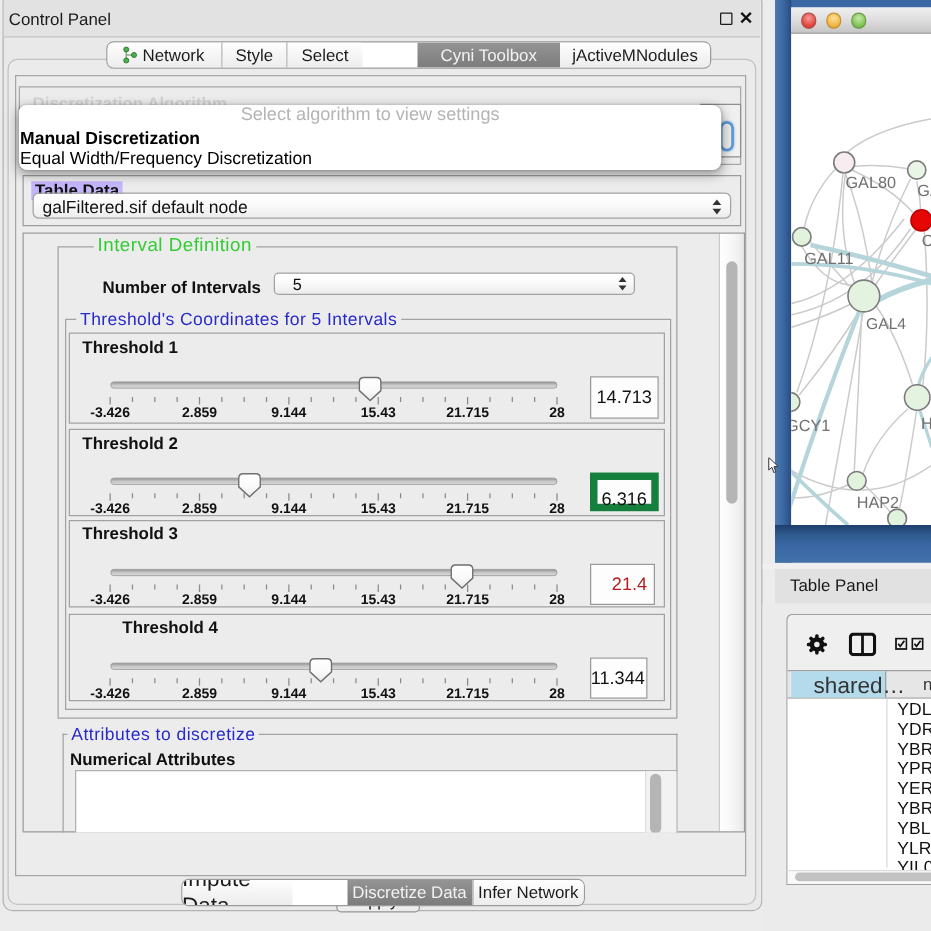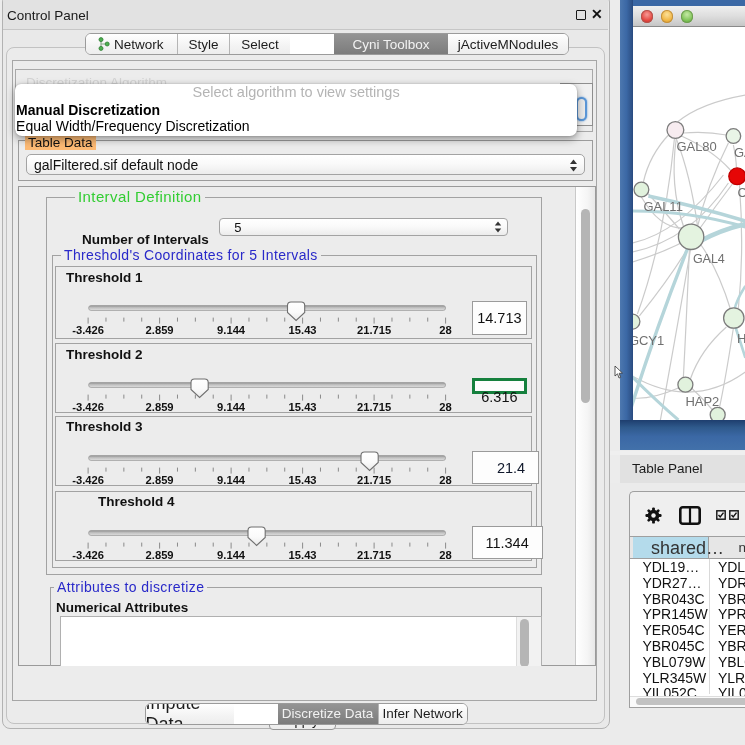--- a/index.html
+++ b/index.html
@@ -34,45 +34,45 @@
   <div class="seg" style="width:61px;border-left:1px solid #b5b5b5;">Select</div>
   <div class="seg sel" style="width:114px;">Cyni Toolbox</div>
   <div class="seg" style="width:120px;">jActiveMNodules</div>
 </div>
 
 <div class="abs" style="left:6px;top:46.5px;width:599px;height:677px;border:1px solid #c2c2c2;border-radius:8px;background:#ebebeb;"></div>
 
 <div class="abs" style="left:12px;top:60px;width:585px;height:641px;border:1px solid #a6a6a6;background:#ececec;"></div>
 
 <div class="abs" style="left:15px;top:69px;width:578px;height:63px;border:1px solid #a8a8a8;"></div>
-<div class="abs" style="left:26px;top:75px;font-size:13.5px;font-weight:normal;color:#d2d2d2;">Discretization Algorithm</div>
+<div class="abs" style="left:26px;top:75px;font-size:13.5px;font-weight:bold;color:#d2d2d2;">Discretization Algorithm</div>
 
 <div class="abs" style="left:560px;top:83px;width:33px;height:43px;border:1px solid #8e8e8e;background:#f0f0f0;"></div>
 <div class="abs" style="left:575.5px;top:96.5px;width:11px;height:24.5px;border:2.5px solid #5b96d6;border-radius:6px;background:#ebebeb;box-shadow:0 0 2px #4a90d9;"></div>
 
 <div class="abs" style="left:17.7px;top:140px;width:575px;height:41px;border:1px solid #9c9c9c;"></div>
-<div class="abs" style="left:25px;top:135px;font-size:13.5px;font-weight:normal;color:#111;background:#fdba74;padding:0 3px;">Table Data</div>
+<div class="abs" style="left:25px;top:145px;font-size:13.5px;font-weight:bold;color:#111;background:#c4b5fd;padding:0 3px;">Table Data</div>
 <div class="abs" style="left:26px;top:154px;width:559px;height:21px;border:1px solid #a3a3a3;border-radius:5px;background:linear-gradient(#ffffff,#fafafa 45%,#ececec);">
   <div style="position:absolute;left:7px;top:2px;font-size:14px;color:#111;">galFiltered.sif default node</div>
   <svg width="9" height="13" viewBox="0 0 9 13" style="position:absolute;right:6px;top:4px;">
     <path d="M1 5 L4.5 0.5 L8 5 Z" fill="#333"></path>
     <path d="M1 8 L4.5 12.5 L8 8 Z" fill="#333"></path>
   </svg>
 </div>
 
 <div class="abs" style="left:17.7px;top:185.6px;width:578px;height:480px;border:1px solid #9a9a9a;background:#ececec;overflow:hidden;">
 
   <div style="position:absolute;right:0;top:0;width:20px;height:100%;background:linear-gradient(90deg,#ffffff,#f5f5f5 60%,#e8e8e8);border-left:1px solid #c9c9c9;"></div>
   <div style="position:absolute;right:4.7px;top:22px;width:9px;height:194px;background:#b5b5b5;border-radius:5px;"></div>
 </div>
 
 <div class="abs" style="left:46px;top:196.7px;width:496px;height:378px;border:1px solid #a2a2a2;"></div>
 <div class="gtitle" style="left:47px;top:190.5px;color:#32cd32;font-size:15px;letter-spacing:0.4px;margin-left:28px;">Interval Definition</div>
 
-<div class="abs" style="left:82px;top:232px;font-size:13.5px;font-weight:bold;color:#111;">Number of Intervals</div>
+<div class="abs" style="left:82px;top:222px;font-size:13.5px;font-weight:bold;color:#111;">Number of Intervals</div>
 <div class="abs" style="left:219.3px;top:217.9px;width:289px;height:18px;border:1px solid #a3a3a3;border-radius:4px;background:linear-gradient(#ffffff,#fafafa 45%,#ececec);">
   <div style="position:absolute;left:14px;top:1.5px;font-size:13px;color:#111;">5</div>
   <svg width="8" height="12" viewBox="0 0 8 12" style="position:absolute;right:5px;top:2.5px;">
     <path d="M0.8 4.6 L4 0.6 L7.2 4.6 Z" fill="#333"></path>
     <path d="M0.8 7.4 L4 11.4 L7.2 7.4 Z" fill="#333"></path>
   </svg>
 </div>
 
 <div class="abs" style="left:52px;top:254.5px;width:485px;height:313px;border:1px solid #a2a2a2;"></div>
 <div class="gtitle" style="left:61px;top:248.5px;color:#2929c9;font-size:14px;letter-spacing:0.35px;">Threshold's Coordinates for 5 Intervals</div>
@@ -163,21 +163,21 @@
         <line x1="371.725" y1="50.6" x2="371.725" y2="54.6" stroke="#8a8a8a" stroke-width="1"></line>
         <line x1="389.6" y1="50.6" x2="389.6" y2="56.6" stroke="#8a8a8a" stroke-width="1"></line>
         <text x="32.1" y="66.5" text-anchor="middle" font-size="11.2" font-weight="bold" fill="#111" font-family="Liberation Sans">-3.426</text>
         <text x="103.6" y="66.5" text-anchor="middle" font-size="11.2" font-weight="bold" fill="#111" font-family="Liberation Sans">2.859</text>
         <text x="175.1" y="66.5" text-anchor="middle" font-size="11.2" font-weight="bold" fill="#111" font-family="Liberation Sans">9.144</text>
         <text x="246.6" y="66.5" text-anchor="middle" font-size="11.2" font-weight="bold" fill="#111" font-family="Liberation Sans">15.43</text>
         <text x="318.1" y="66.5" text-anchor="middle" font-size="11.2" font-weight="bold" fill="#111" font-family="Liberation Sans">21.715</text>
         <text x="389.6" y="66.5" text-anchor="middle" font-size="11.2" font-weight="bold" fill="#111" font-family="Liberation Sans">28</text>
       <path d="M 135 45.5 L 135 38.5 Q 135 35 138.5 35 L 148.7 35 Q 152.2 35 152.2 38.5 L 152.2 45.5 L 143.6 53.4 Z" fill="url(#th343)" stroke="#6f6f6f" stroke-width="1.1"></path>
     </svg>
-    <div style="position:absolute;left:415.2px;top:34px;width:55.6px;height:16px;background:#fdfdfd;border:3px solid #15803d;text-align:center;line-height:33.6px;font-size:14.5px;color:#111;">6.316</div>
+    <div style="position:absolute;left:415.2px;top:34px;width:55.6px;height:31px;background:#fdfdfd;border:6px solid #15803d;text-align:center;line-height:33.6px;font-size:14.5px;color:#111;">6.316</div>
   </div>
     <div class="abs" style="left:55.4px;top:415.5px;width:477px;height:70.5px;border:1px solid #a2a2a2;">
     <div style="position:absolute;left:9.5px;top:2.5px;font-size:13.5px;font-weight:bold;color:#111;">Threshold 3</div>
     <svg style="position:absolute;left:0;top:0;" width="477" height="70.5" viewBox="0 0 477 70.5">
       <defs>
         <linearGradient id="tg415.5" x1="0" y1="0" x2="0" y2="1">
           <stop offset="0" stop-color="#8f8f8f"></stop>
             <stop offset="0.45" stop-color="#c2c2c2"></stop>
             <stop offset="1" stop-color="#dedede"></stop>
         </linearGradient>
@@ -210,21 +210,21 @@
         <line x1="371.725" y1="50.6" x2="371.725" y2="54.6" stroke="#8a8a8a" stroke-width="1"></line>
         <line x1="389.6" y1="50.6" x2="389.6" y2="56.6" stroke="#8a8a8a" stroke-width="1"></line>
         <text x="32.1" y="66.5" text-anchor="middle" font-size="11.2" font-weight="bold" fill="#111" font-family="Liberation Sans">-3.426</text>
         <text x="103.6" y="66.5" text-anchor="middle" font-size="11.2" font-weight="bold" fill="#111" font-family="Liberation Sans">2.859</text>
         <text x="175.1" y="66.5" text-anchor="middle" font-size="11.2" font-weight="bold" fill="#111" font-family="Liberation Sans">9.144</text>
         <text x="246.6" y="66.5" text-anchor="middle" font-size="11.2" font-weight="bold" fill="#111" font-family="Liberation Sans">15.43</text>
         <text x="318.1" y="66.5" text-anchor="middle" font-size="11.2" font-weight="bold" fill="#111" font-family="Liberation Sans">21.715</text>
         <text x="389.6" y="66.5" text-anchor="middle" font-size="11.2" font-weight="bold" fill="#111" font-family="Liberation Sans">28</text>
       <path d="M 305 45.5 L 305 38.5 Q 305 35 308.5 35 L 318.70000000000005 35 Q 322.20000000000005 35 322.20000000000005 38.5 L 322.20000000000005 45.5 L 313.6 53.4 Z" fill="url(#th415.5)" stroke="#6f6f6f" stroke-width="1.1"></path>
     </svg>
-    <div style="position:absolute;left:415.2px;top:34px;width:67px;height:33.6px;background:#fdfdfd;border:1px solid #9a9a9a;text-align:center;line-height:33.6px;font-size:14.5px;color:#0f172a;padding-left:12px;">21.4</div>
+    <div style="position:absolute;left:415.2px;top:34px;width:52px;height:33.6px;background:#fdfdfd;border:1px solid #9a9a9a;text-align:center;line-height:33.6px;font-size:14.5px;color:#b91c1c;padding-left:12px;">21.4</div>
   </div>
     <div class="abs" style="left:55.4px;top:490.5px;width:477px;height:70.5px;border:1px solid #a2a2a2;">
     <div style="position:absolute;left:9.5px;top:2.5px;font-size:13.5px;font-weight:bold;color:#111;margin-left:32px;">Threshold 4</div>
     <svg style="position:absolute;left:0;top:0;" width="477" height="70.5" viewBox="0 0 477 70.5">
       <defs>
         <linearGradient id="tg490.5" x1="0" y1="0" x2="0" y2="1">
           <stop offset="0" stop-color="#8f8f8f"></stop>
             <stop offset="0.45" stop-color="#c2c2c2"></stop>
             <stop offset="1" stop-color="#dedede"></stop>
         </linearGradient>
@@ -257,21 +257,21 @@
         <line x1="371.725" y1="50.6" x2="371.725" y2="54.6" stroke="#8a8a8a" stroke-width="1"></line>
         <line x1="389.6" y1="50.6" x2="389.6" y2="56.6" stroke="#8a8a8a" stroke-width="1"></line>
         <text x="32.1" y="66.5" text-anchor="middle" font-size="11.2" font-weight="bold" fill="#111" font-family="Liberation Sans">-3.426</text>
         <text x="103.6" y="66.5" text-anchor="middle" font-size="11.2" font-weight="bold" fill="#111" font-family="Liberation Sans">2.859</text>
         <text x="175.1" y="66.5" text-anchor="middle" font-size="11.2" font-weight="bold" fill="#111" font-family="Liberation Sans">9.144</text>
         <text x="246.6" y="66.5" text-anchor="middle" font-size="11.2" font-weight="bold" fill="#111" font-family="Liberation Sans">15.43</text>
         <text x="318.1" y="66.5" text-anchor="middle" font-size="11.2" font-weight="bold" fill="#111" font-family="Liberation Sans">21.715</text>
         <text x="389.6" y="66.5" text-anchor="middle" font-size="11.2" font-weight="bold" fill="#111" font-family="Liberation Sans">28</text>
       <path d="M 192 45.5 L 192 38.5 Q 192 35 195.5 35 L 205.7 35 Q 209.2 35 209.2 38.5 L 209.2 45.5 L 200.6 53.4 Z" fill="url(#th490.5)" stroke="#6f6f6f" stroke-width="1.1"></path>
     </svg>
-    <div style="position:absolute;left:415.2px;top:34px;width:71px;height:33.6px;background:#fdfdfd;border:1px solid #9a9a9a;text-align:center;line-height:33.6px;font-size:14.5px;color:#111;">11.344</div>
+    <div style="position:absolute;left:415.2px;top:34px;width:46px;height:33.6px;background:#fdfdfd;border:1px solid #9a9a9a;line-height:33.6px;font-size:14.5px;color:#111;">11.344</div>
   </div>
   </div>
 
 <div class="abs" style="left:50.3px;top:587px;width:492px;height:79px;border:1px solid #a2a2a2;border-bottom:none;"></div>
 <div class="gtitle" style="left:54px;top:580.5px;color:#2929c9;font-size:14px;letter-spacing:0.4px;">Attributes to discretize</div>
 <div class="abs" style="left:56px;top:600px;font-size:13.5px;font-weight:bold;color:#111;">Numerical Attributes</div>
 <div class="abs" style="left:60px;top:616px;width:482px;height:50px;background:#ffffff;border:1px solid #b0b0b0;border-bottom:none;overflow:hidden;">
   <div style="position:absolute;left:454.8px;top:0;width:28px;height:50px;background:#f2f2f2;border-left:1px solid #ddd;"></div>
   <div style="position:absolute;left:458.5px;top:2px;width:9.4px;height:48px;background:#b5b5b5;border-radius:5px;"></div>
 </div>
@@ -387,21 +387,20 @@
     <path d="M2.5 5 L4.2 7 L7.5 2.6" fill="none" stroke="#111" stroke-width="1.4"></path>
   </svg>
 
   <div style="position:absolute;left:0;top:44.4px;width:100%;height:23.5px;border-top:1px solid #9f9f9f;border-bottom:1px solid #9f9f9f;background:#e6e6e6;">
     <div style="position:absolute;left:2.5px;top:0;width:76.1px;height:100%;background:#b4dbeb;border-right:1px solid #9f9f9f;text-align:center;text-indent:18px;font-size:18px;color:#333;line-height:22px;">shared…</div>
     <div style="position:absolute;left:108px;top:0;font-size:13.5px;color:#333;line-height:22px;">na</div>
   </div>
 
   <div style="position:absolute;left:0;top:67.4px;width:100%;height:138px;background:#fff;">
     <div style="position:absolute;left:78.6px;top:0;width:1px;height:135px;background:#d9d9d9;"></div>
-    <div style="position:absolute;left:12px;top:1px;font-size:14px;color:#111;line-height:15.8px;">YDL19…<br>YDR27…<br>YBR043C<br>YPR145W<br>YER054C<br>YBR045C<br>YBL079W<br>YLR345W<br>YIL052C</div>
     <div style="position:absolute;left:87.5px;top:1px;font-size:14px;color:#111;line-height:15.8px;">YDL1<br>YDR2<br>YBR0<br>YPR1<br>YER0<br>YBR0<br>YBL0<br>YLR3<br>YIL0</div>
   </div>
 
   <div style="position:absolute;left:0;top:204px;width:100%;height:13.5px;background:#fafafa;border-top:1px solid #ddd;"></div>
   <div style="position:absolute;left:5.3px;top:206.2px;width:112px;height:7.4px;background:#c2c2c2;border-radius:4px;"></div>
 </div>
 
 <svg class="abs" style="left:614px;top:366px;" width="9" height="13" viewBox="0 0 9 13">
   <path d="M1 0 L1 10 L3.5 7.8 L5 12 L6.6 11.4 L5.2 7.3 L8.4 7 Z" fill="#fff" stroke="#333" stroke-width="0.8"></path>
 </svg>

